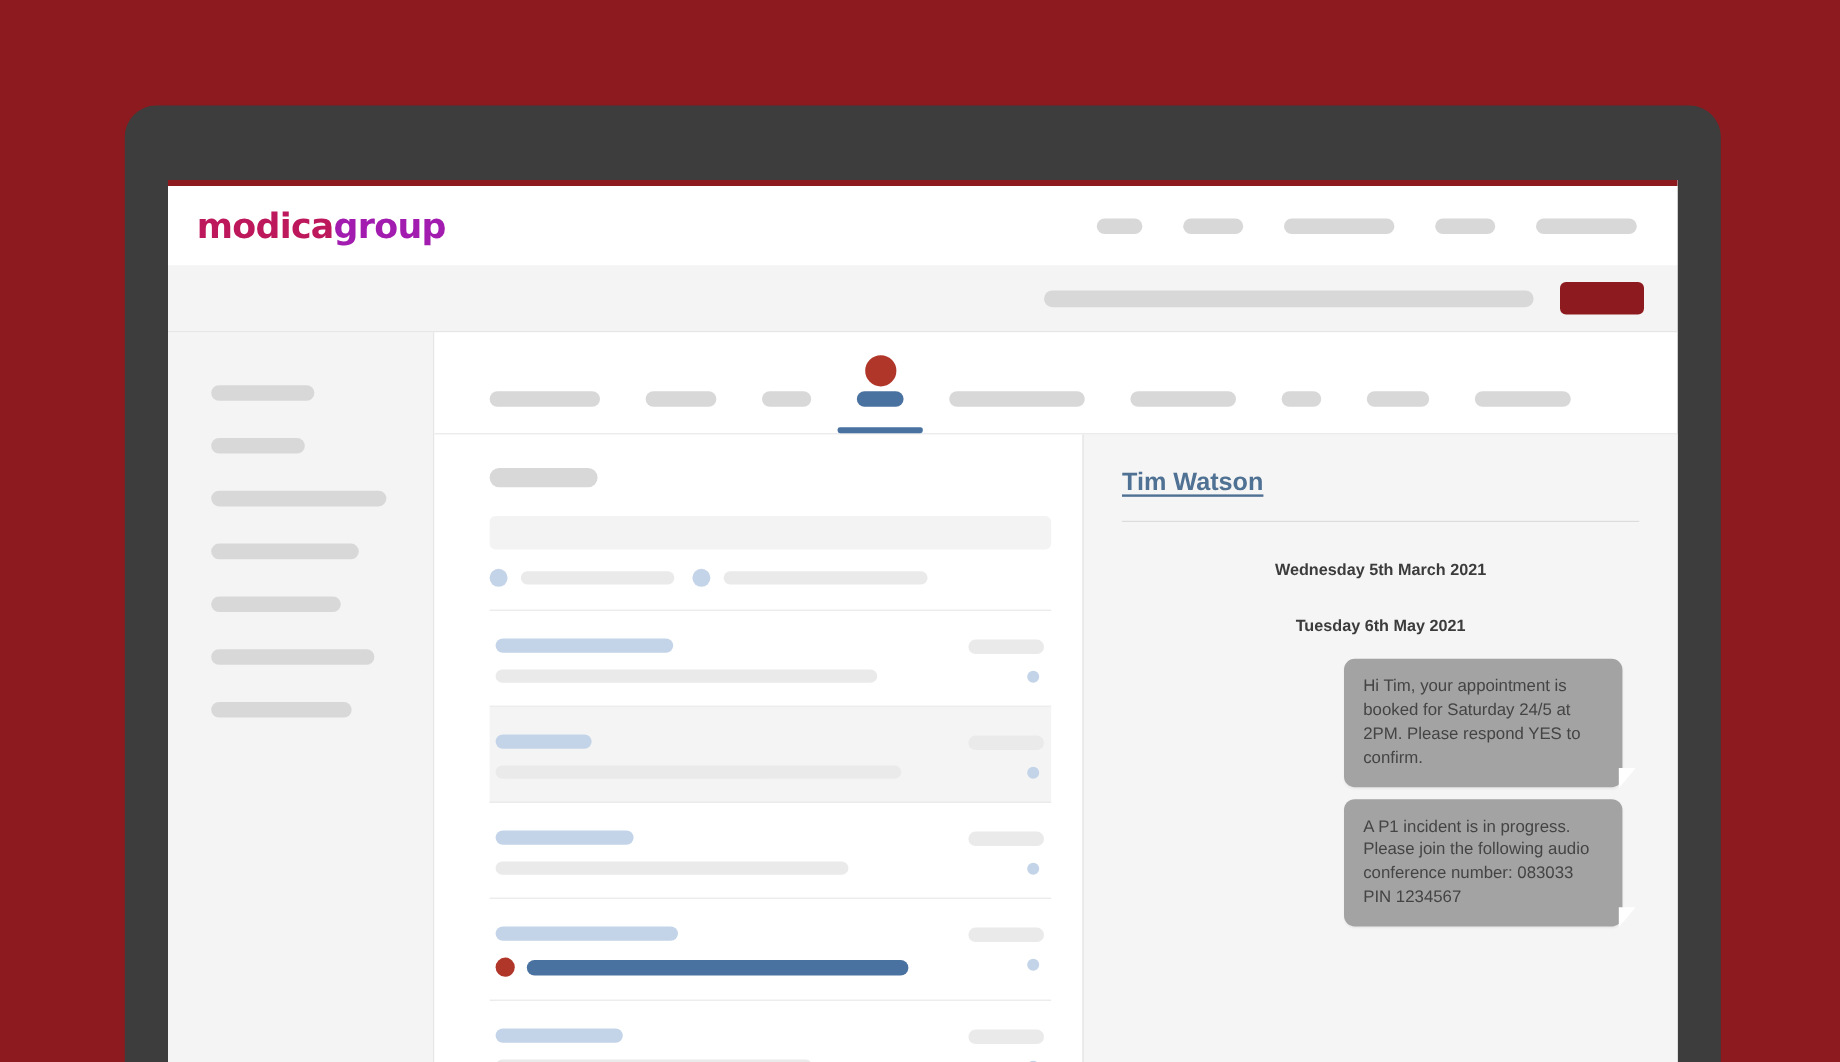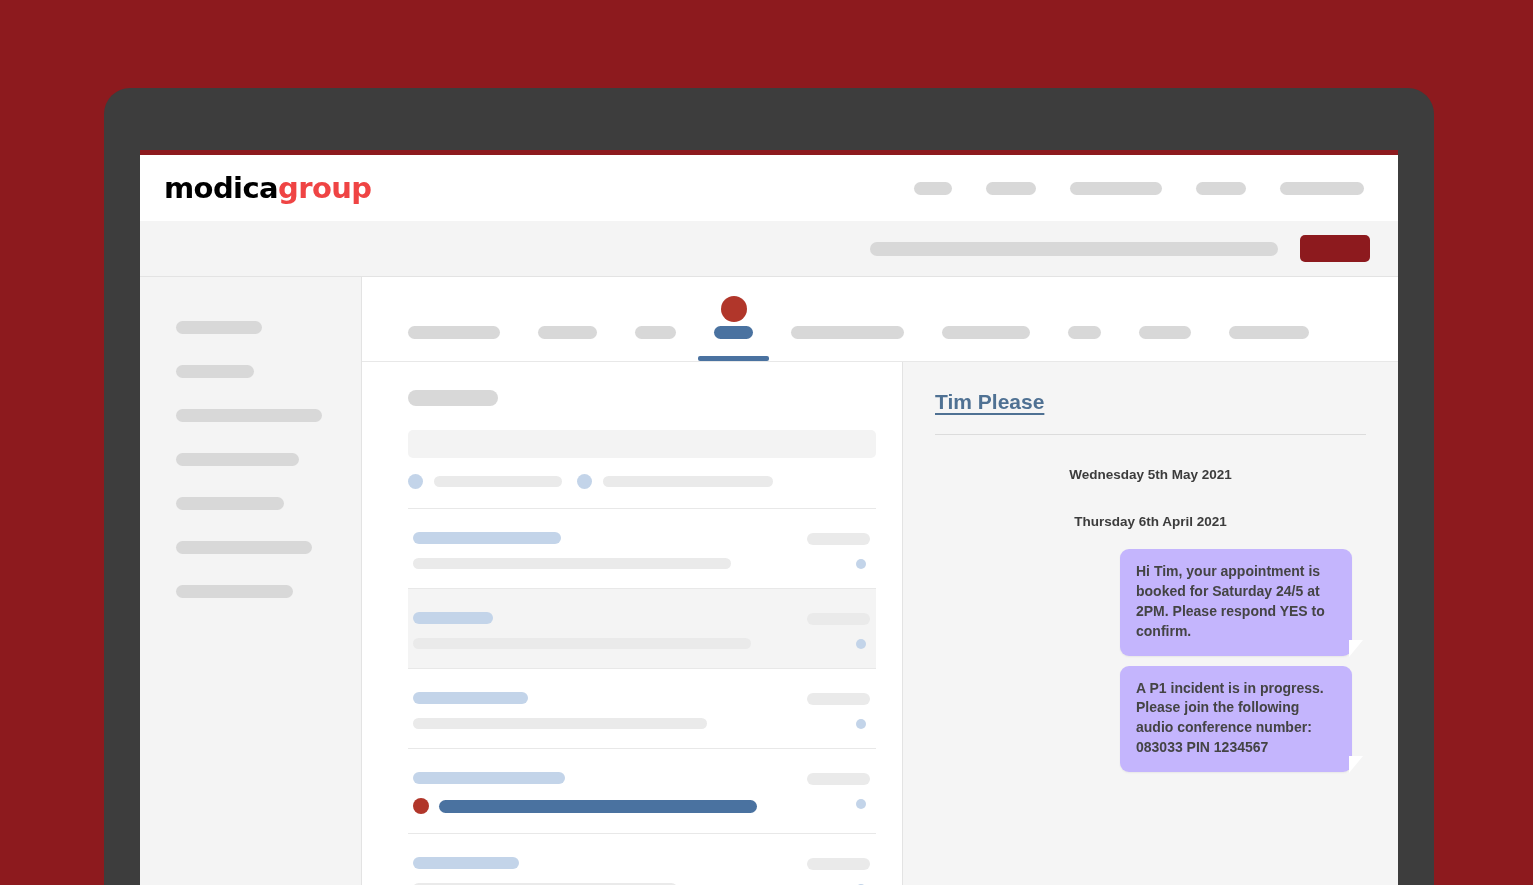--- a/index.html
+++ b/index.html
@@ -54,22 +54,22 @@
     position: relative;
   }
 
   .logo {
     font-family: "DejaVu Sans", sans-serif;
     font-weight: bold;
     font-size: 29px;
     letter-spacing: -0.6px;
     white-space: nowrap;
   }
-  .logo .logo-modica { color: #000000; }
-  .logo .logo-group  { color: #ef4444; }
+  .logo .logo-modica { color: #be185d; }
+  .logo .logo-group  { color: #a21caf; }
 
   .header-nav {
     margin-left: auto;
     display: flex;
     align-items: center;
     gap: 34px;
     padding-right: 6px;
   }
 
   .ph {              
@@ -272,25 +272,24 @@
   .bubble.inbound::after {
     content: "";
     position: absolute;
     left: -11px;
     bottom: -1px;
     border-width: 0 0 17px 14px;
     border-style: solid;
     border-color: transparent transparent #557ba3 transparent;
   }
   .bubble.outbound {
-    background: #c4b5fd;
+    background: #a3a3a3;
     color: #444444;
     margin-right: 14px;
     box-shadow: 0 1px 2px rgba(0,0,0,0.06);
-    font-weight: bold;
   }
   .bubble.outbound::after {
     content: "";
     position: absolute;
     right: -11px;
     bottom: -1px;
     border-width: 17px 14px 0 0;
     border-style: solid;
     border-color: #ffffff transparent transparent transparent;
   }
@@ -441,25 +440,25 @@
                   </div>
                   <div class="conv-meta">
                     <span class="conv-time-ph"></span>
                     <span class="conv-status-dot"></span>
                   </div>
                 </div>
               </div>
           </div>
 
           <div class="chat-pane">
-            <a class="chat-contact">Tim Please</a>
+            <a class="chat-contact">Tim Watson</a>
             <div class="chat-divider"></div>
             <div id="chat-thread">
-                <div class="chat-date">Wednesday 5th May 2021</div>
-                <div class="chat-date">Thursday 6th April 2021</div>
+                <div class="chat-date">Wednesday 5th March 2021</div>
+                <div class="chat-date">Tuesday 6th May 2021</div>
                 <div class="bubble-row outbound">
                   <div class="bubble outbound">Hi Tim, your appointment is booked for Saturday 24/5 at 2PM. Please respond YES to confirm.</div>
                 </div>
                 <div class="bubble-row outbound">
                   <div class="bubble outbound">A P1 incident is in progress. Please join the following audio conference number: 083033 PIN 1234567</div>
                 </div>
               </div>
           </div>
 
         </div>

